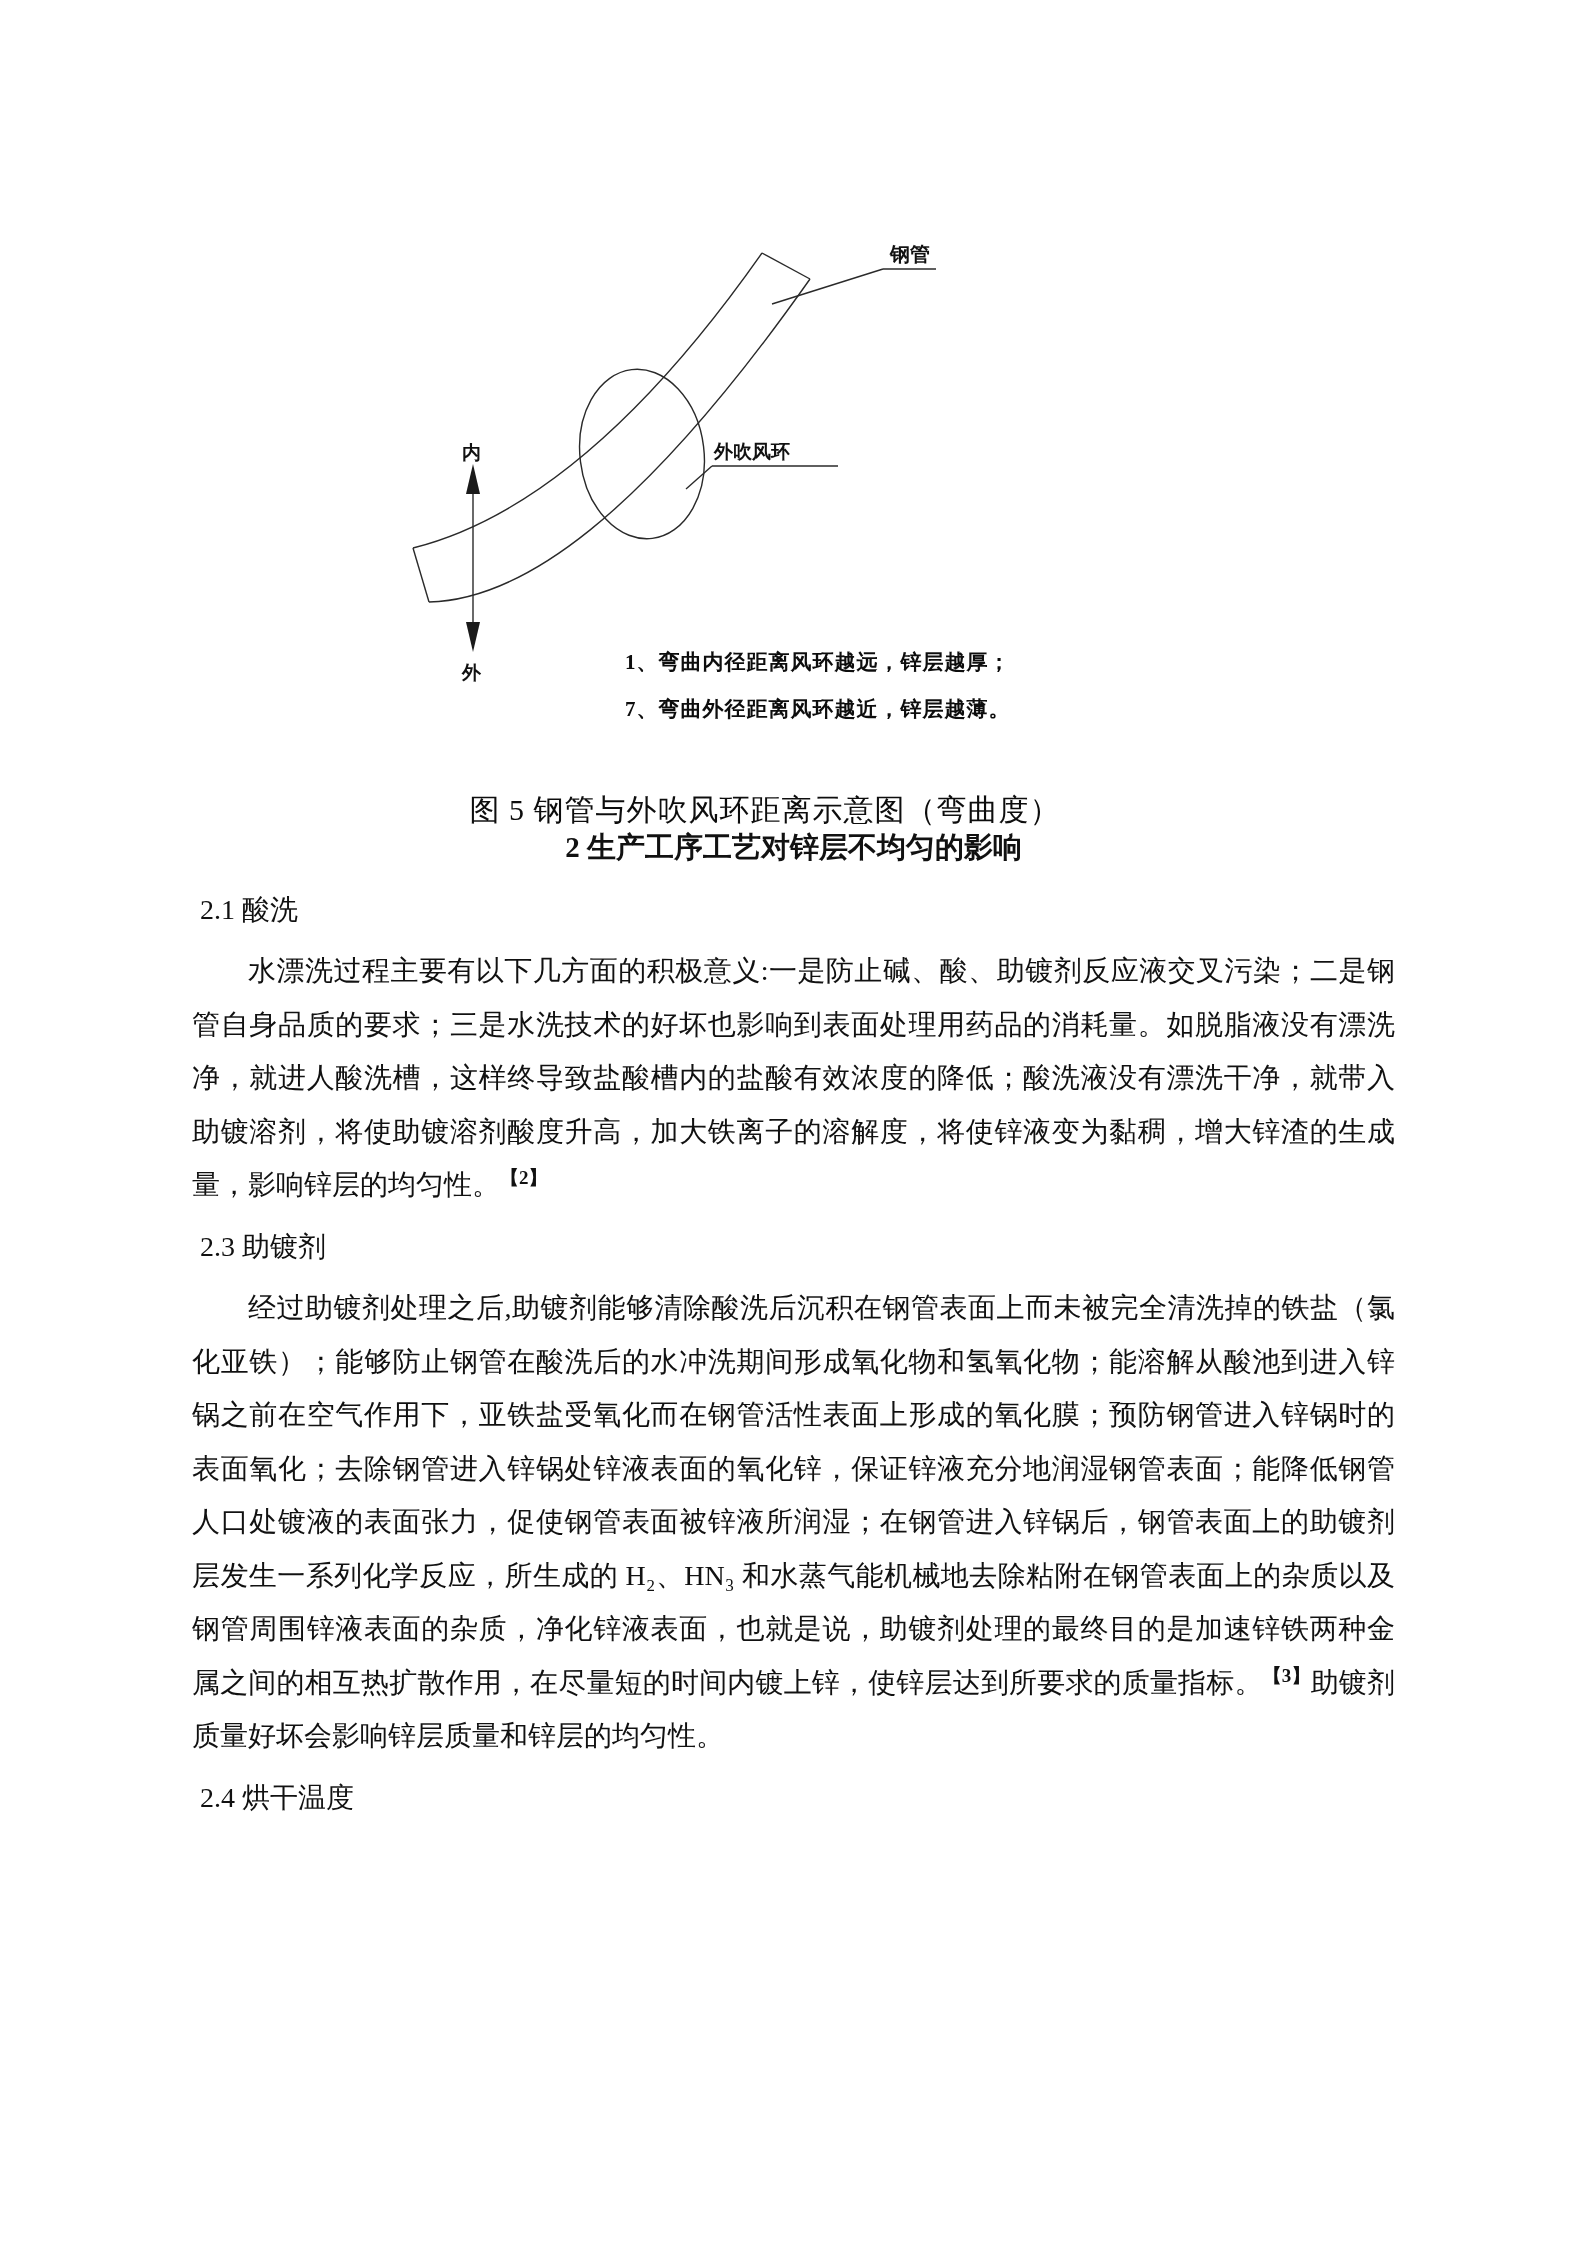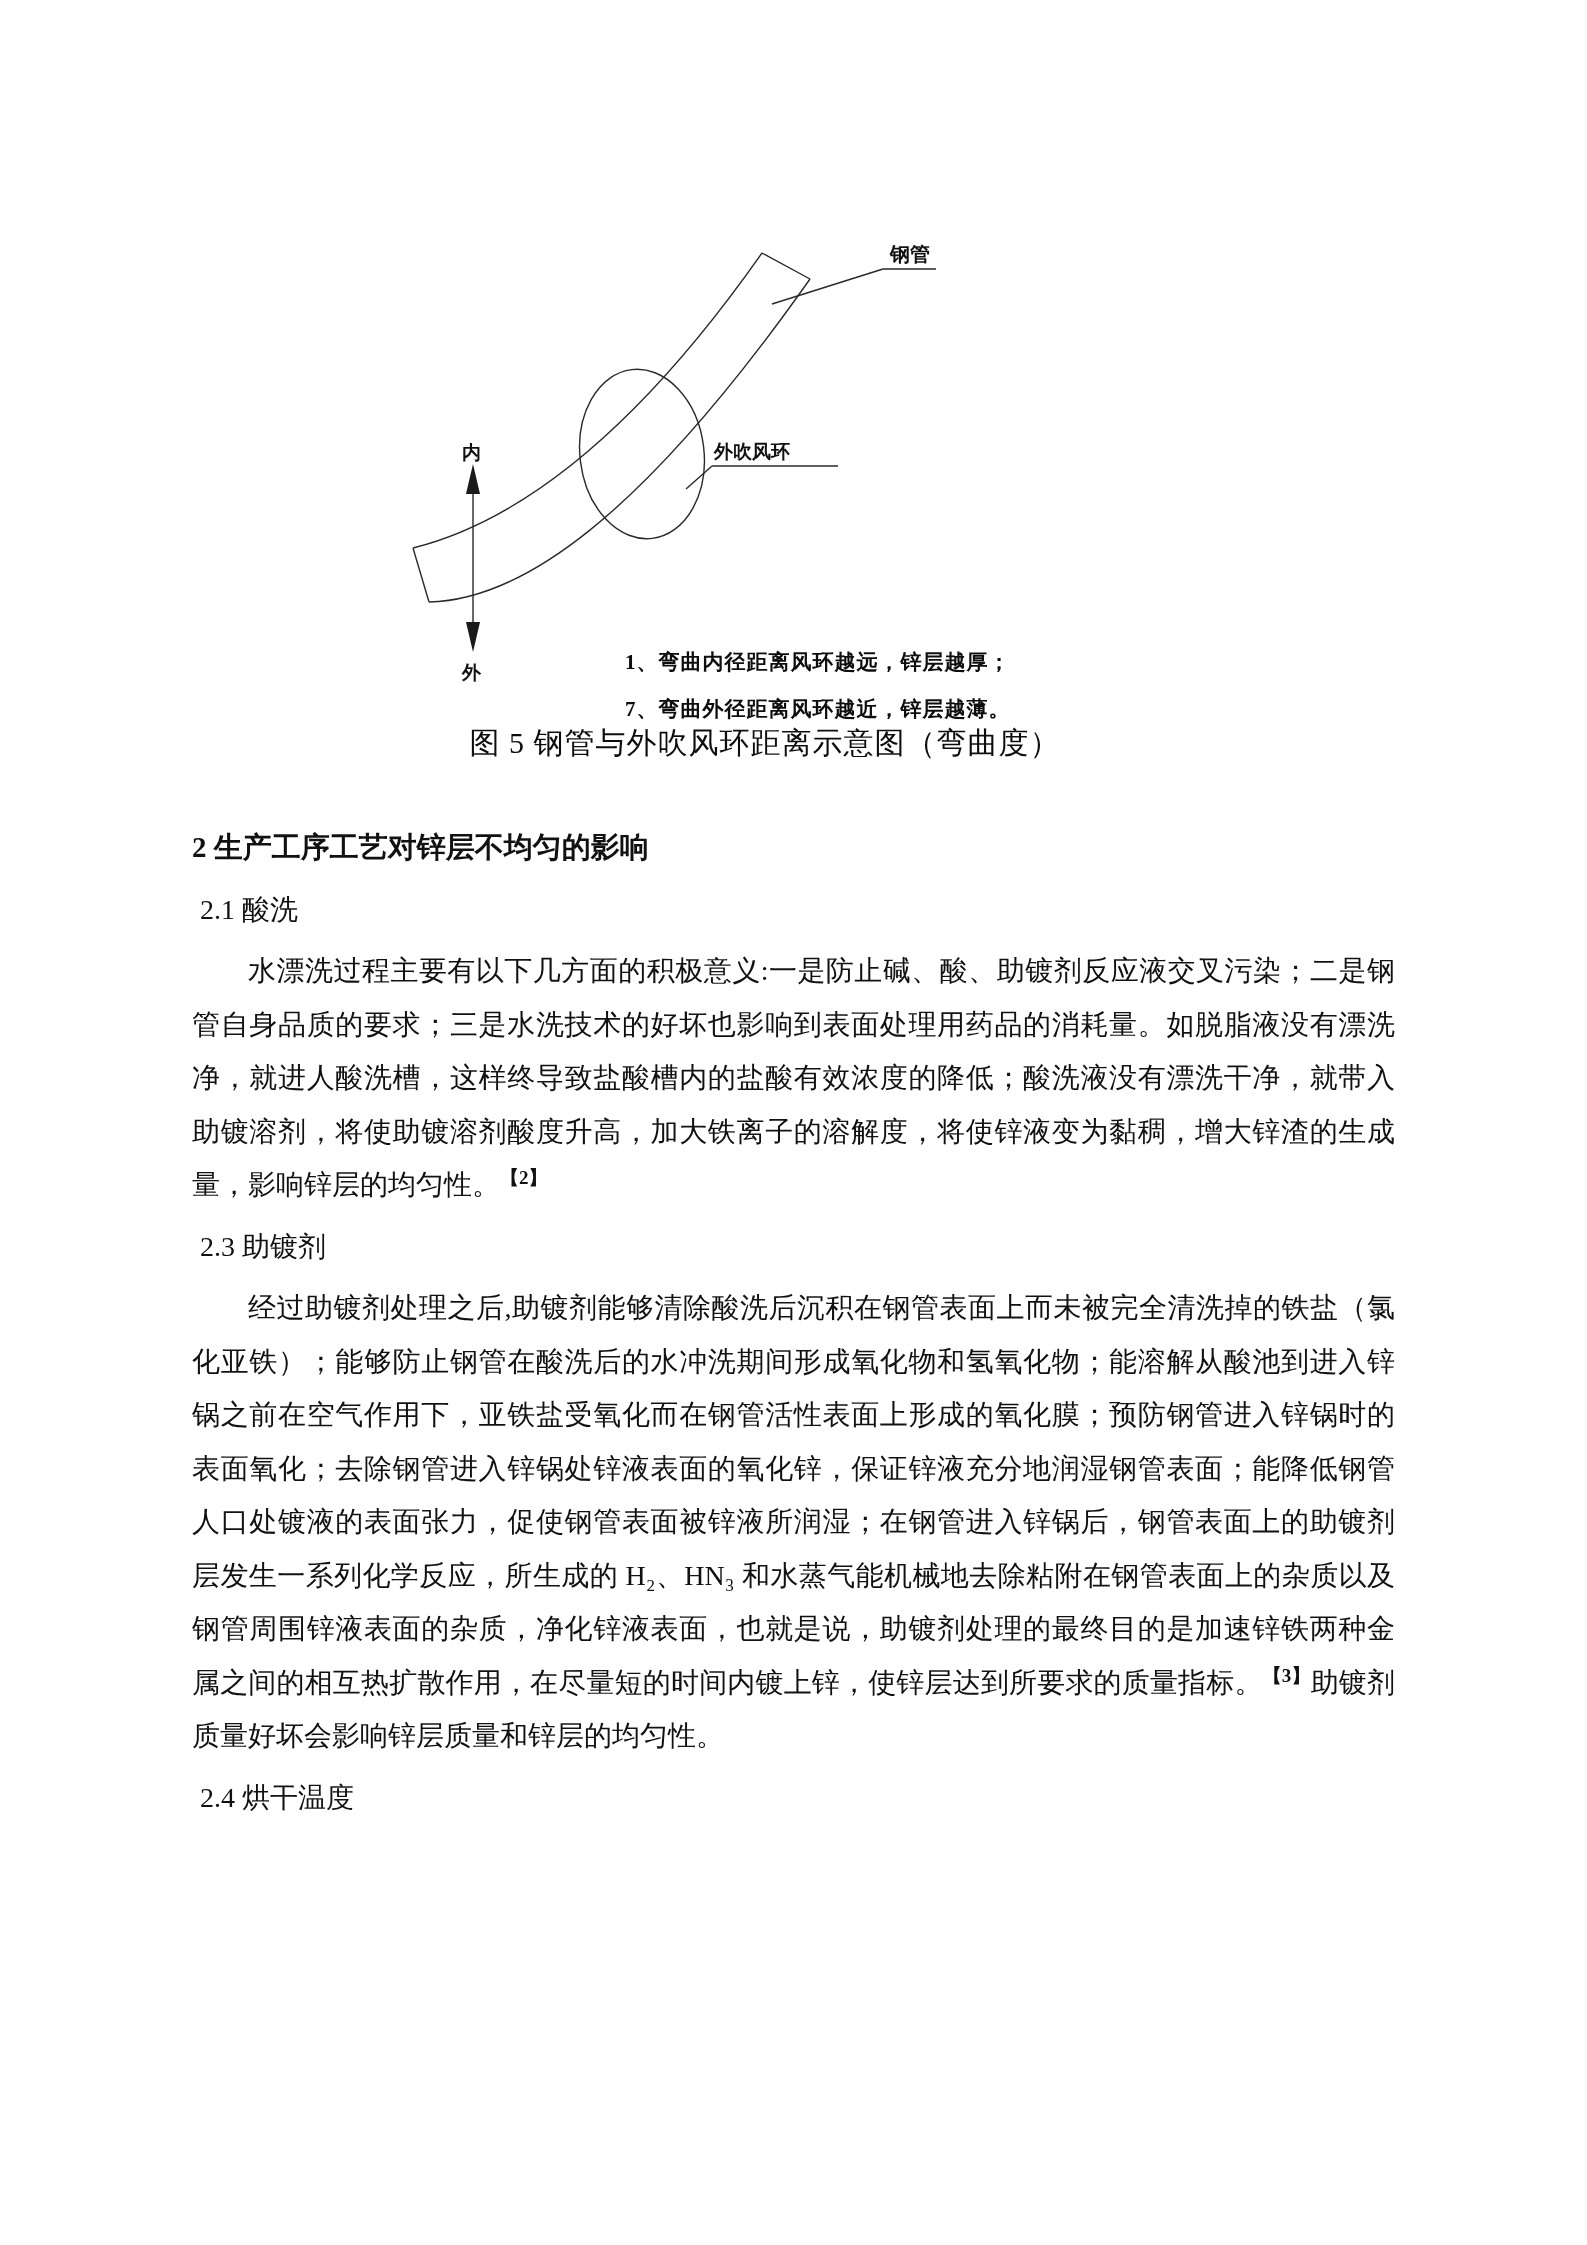--- a/index.html
+++ b/index.html
@@ -20,29 +20,29 @@
     fill:#111111; stroke:none;
     font-family:"Liberation Serif","DejaVu Serif",serif;
   }
   .diagram-label-small { font-size:19px; font-weight:600; }
   .figure-note {
     position:absolute; left:625px;
     font-size:21px; font-weight:600;
     letter-spacing:1px; white-space:nowrap; color:#0d0d0d;
   }
   .figure-caption {
-    position:absolute; left:165px; top:723px; width:1200px;
+    position:absolute; left:165px; top:790px; width:1200px;
     text-align:center; font-size:30px; letter-spacing:1px; color:#0d0d0d;
   }
   .body-text {
     position:absolute; left:192px; top:821px; width:1203px;
     font-size:28px; line-height:53.5px; text-align:justify;
   }
   .body-text h2 {
-    margin:0; font-size:29px; font-weight:bold; line-height:53.5px; text-align:left;
+    margin:0; font-size:29px; font-weight:bold; line-height:53.5px; text-align:center;
   }
   .body-text h3 {
     margin:8px; font-size:28px; font-weight:normal; line-height:53.5px; text-align:left;
   }
   .body-text p { margin:0; text-indent:2em; }
   sup.ref-mark {
     font-size:19px; font-weight:bold; line-height:0;
     vertical-align:super; letter-spacing:0;
   }
 </style>

